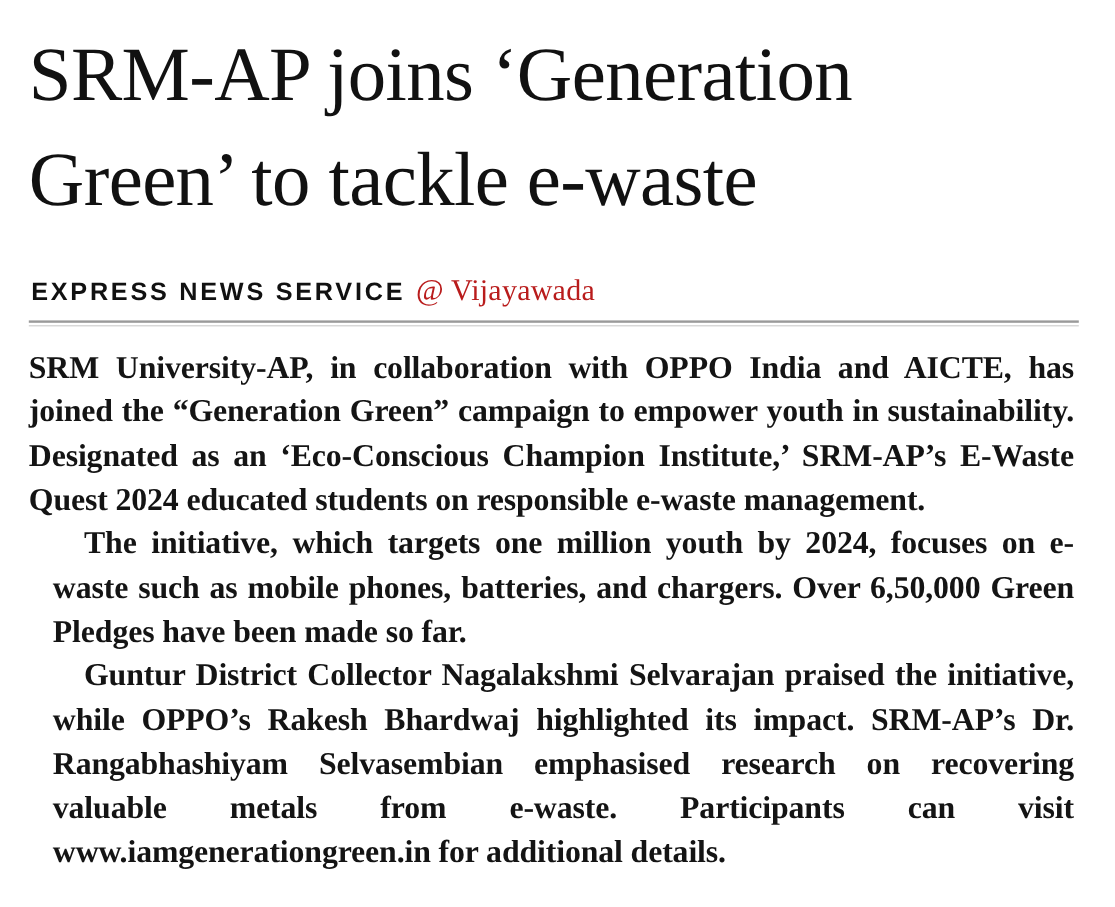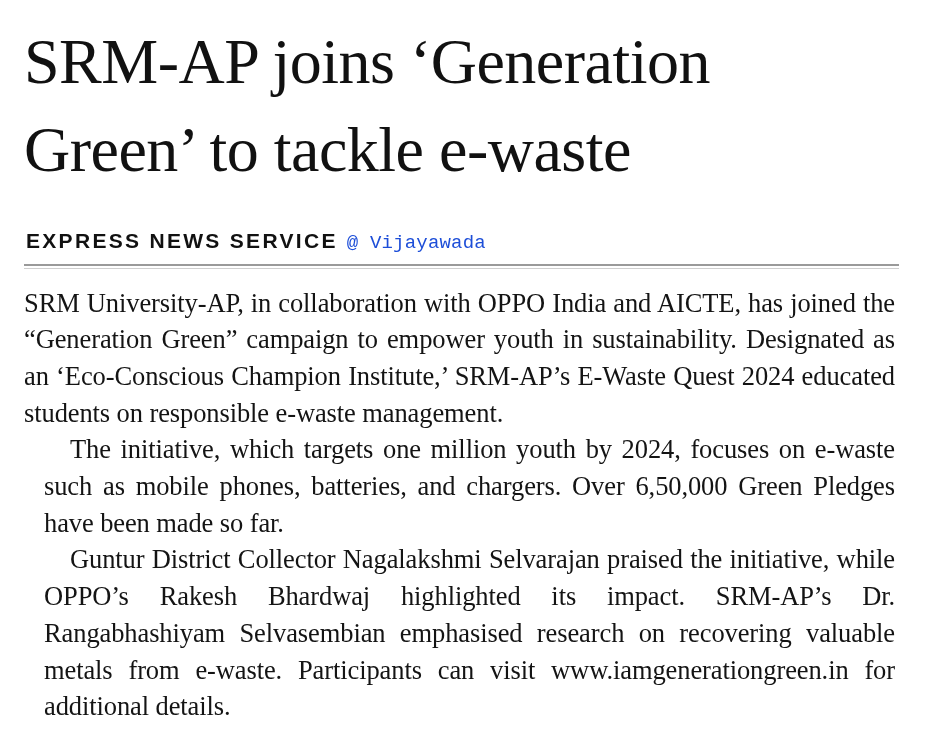--- a/index.html
+++ b/index.html
@@ -39,24 +39,24 @@
     text-align: right;
   }
   .byline-service {
     font-family: "Liberation Sans", sans-serif;
     font-weight: bold;
     font-size: 21px;
     letter-spacing: 2.3px;
     color: #111111;
   }
   .byline-location {
-    font-family: Liberation Mono, monospace;
-    font-size: 19px;
+    font-family: Liberation Serif, serif;
+    font-size: 25px;
     letter-spacing: 0.2px;
-    color: #1d4ed8;
+    color: #b91c1c;
     margin-left: 9px;
   }
   .rule {
     margin-top: 10px;
     height: 2px;
     background: #9a9a9a;
     width: 100%;
   }
   .rule.thin {
     height: 1px;
@@ -66,20 +66,21 @@
   .body-copy {
     margin-top: 16px;
     font-family: "Liberation Serif", serif;
     font-size: 26.5px;
     line-height: 1.385;
     text-align: justify;
     text-justify: inter-word;
     color: #141414;
     letter-spacing: -0.1px;
     padding-right: 4px;
+    font-weight: bold;
   }
   .body-copy p {
     margin: 0;
   }
   .body-copy p.indent {
     text-indent: 26px;
     margin-left: 20px;
   }
 </style>
 </head>

